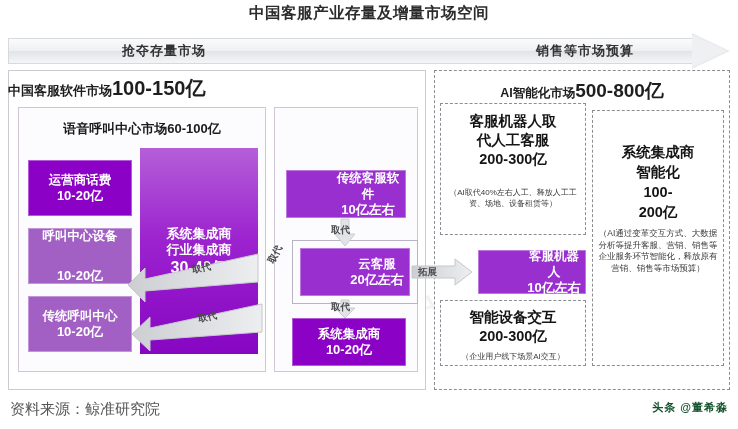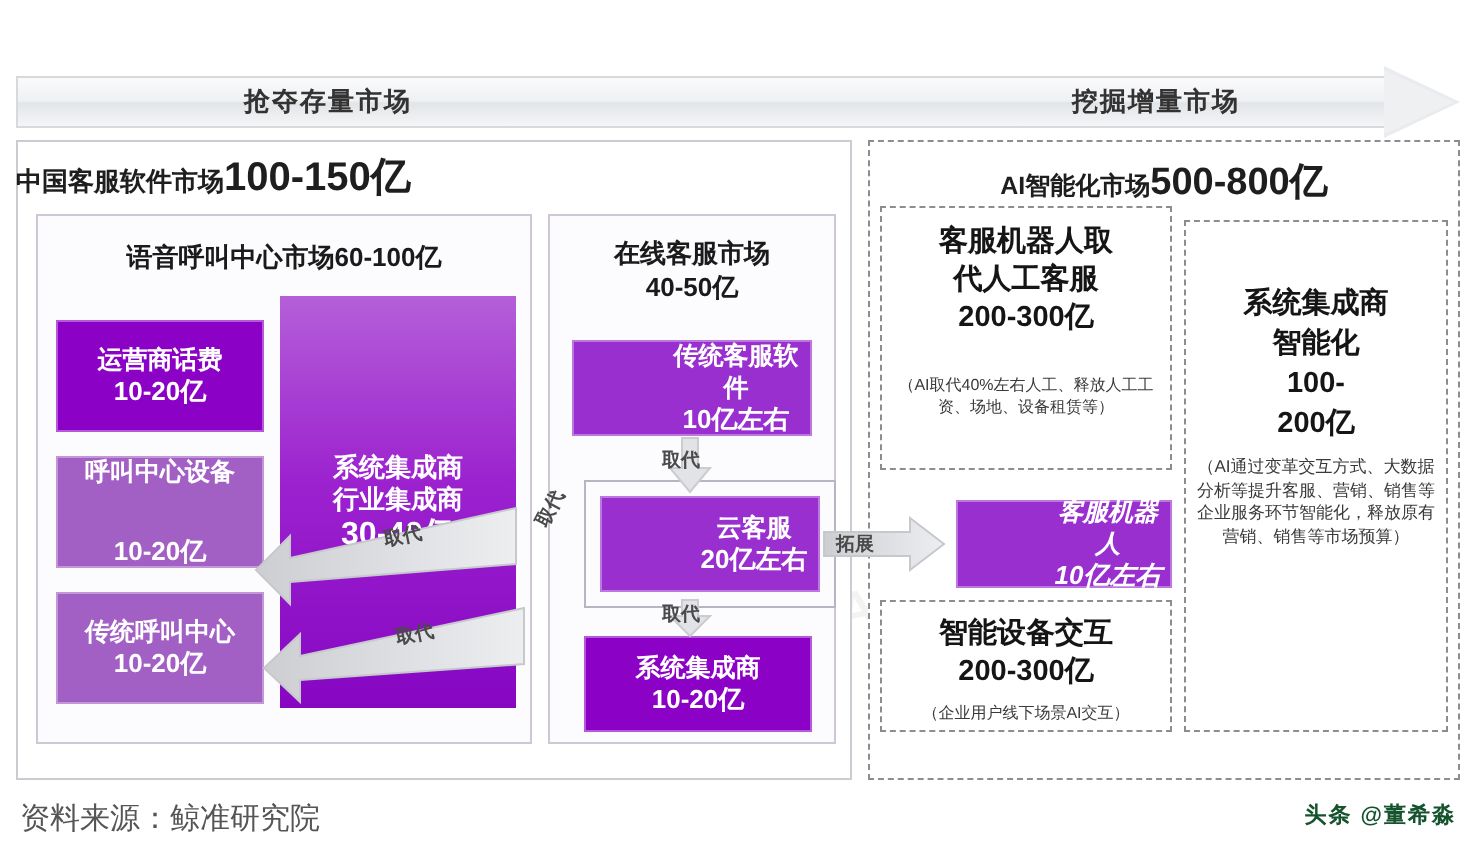--- a/index.html
+++ b/index.html
@@ -161,21 +161,21 @@
   .rt-dev{left:440px;top:308px;width:146px;font-size:14.5px;line-height:19px;}
 
   .rb-note{
     position:absolute;text-align:center;color:#3a3a3a;
     font-size:8px;line-height:10.5px;
   }
   .rn-robot{left:446px;top:188px;width:134px;}
   .rn-ent{left:598px;top:228px;width:120px;font-size:8.5px;line-height:11.5px;}
   .rn-dev{left:444px;top:352px;width:138px;font-size:8px;}
 
-  .chip-robot{left:478px;top:250px;width:108px;height:44px;font-style:italic;}
+  .chip-robot{left:478px;top:250px;width:108px;height:44px;}
 
   
   .arrow-lbl{
     position:absolute;font-size:9.5px;color:#4a4a4a;font-weight:bold;
     white-space:nowrap;
   }
   svg.ov{position:absolute;left:0;top:0;width:738px;height:429px;pointer-events:none;}
 
   
   .source{
@@ -191,27 +191,28 @@
 </head>
 <body>
 
 <div id="stage">
 
   <div class="wm wm1">JINGDATA</div>
   <div class="wm wm2">JINGDATA</div>
   <div class="wm wm3">JINGDATA</div>
   <div class="wm wm4">JINGDATA</div>
 
+  <div class="title">中国客服产业存量及增量市场空间</div>
 
   <div class="banner">
     <div class="banner-body"></div>
     <div class="banner-head"></div>
     <div class="banner-head-in"></div>
     <div class="banner-label bl-left">抢夺存量市场</div>
-    <div class="banner-label bl-right">挖掘增量市场</div>
+    <div class="banner-label bl-right">销售等市场预算</div>
   </div>
 
   <div class="panel-left"></div>
 
   <div class="hdr-left">
     <span>中国客服软件市场</span><span class="big">100-150亿</span>
   </div>
 
   <div class="box-voice"></div>
   <div class="st-voice sub-title">语音呼叫中心市场60-100亿</div>
@@ -229,24 +230,20 @@
     <span class="l2">10-20亿</span>
   </div>
 
   <div class="chip c-grad chip-sys">
     <span class="l1">系统集成商</span>
     <span class="l1">行业集成商</span>
     <span class="l2">30-40亿</span>
   </div>
 
   <div class="box-online"></div>
-  <div class="st-online sub-title">
-    <div>在线客服市场</div>
-    <div>40-50亿</div>
-  </div>
 
   <div class="chip c-vio chip-trad">
     <span class="l1">传统客服软件</span>
     <span class="l2">10亿左右</span>
   </div>
 
   <div class="cloud-frame"></div>
   <div class="chip c-vio chip-cloud">
     <span class="l1">云客服</span>
     <span class="l2">20亿左右</span>

